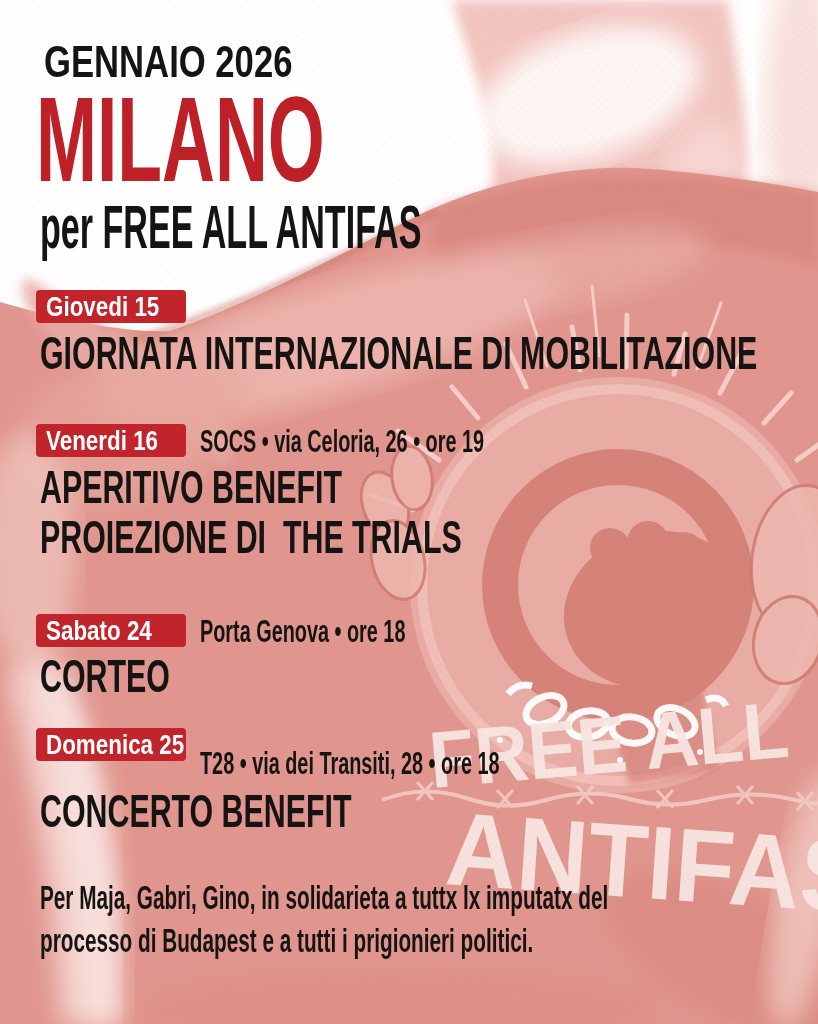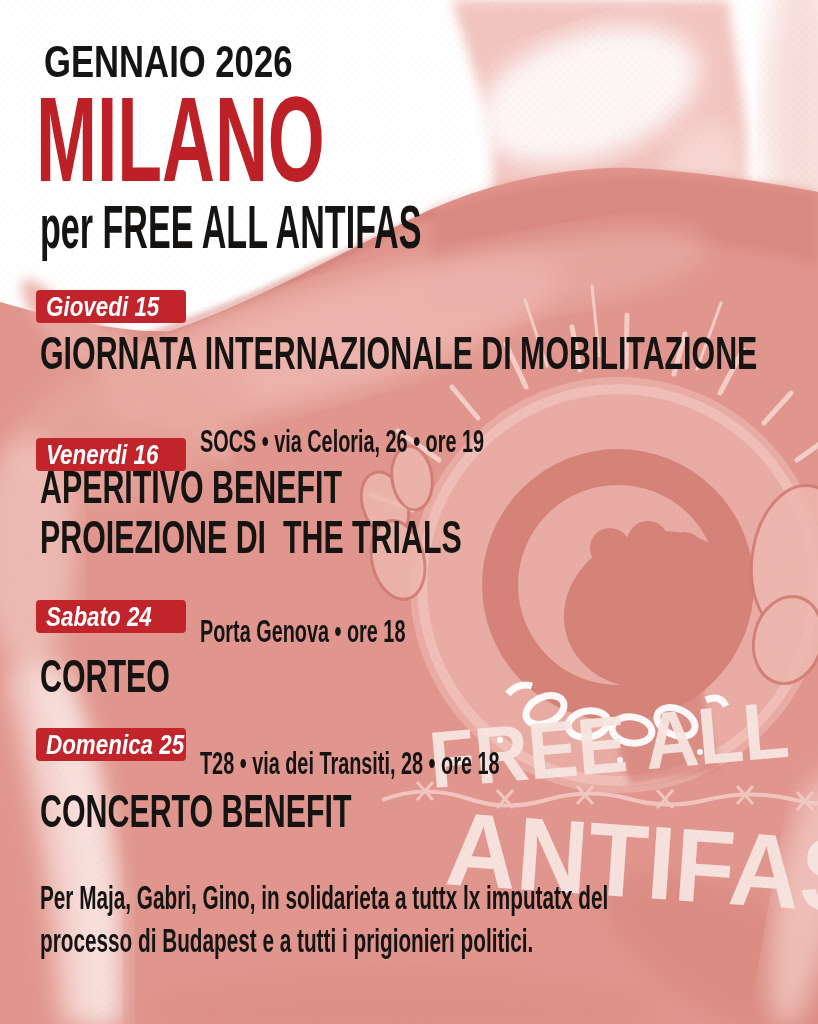--- a/index.html
+++ b/index.html
@@ -8,27 +8,27 @@
     background:#ffffff;
     font-family:"Liberation Sans",sans-serif;font-weight:700;
   }
   .bg{position:absolute;left:0;top:0;z-index:0;}
   .txt{position:absolute;z-index:2;transform-origin:0 0;line-height:1;color:#161412;white-space:pre-wrap;}
   #month   {left:44px;top:39px;font-size:45px;transform:scaleX(.77);}
   #city    {left:36px;top:79px;font-size:120px;color:#bd2026;transform:scaleX(.61);}
   #subtitle{left:40px;top:196px;font-size:62px;transform:scaleX(.55);}
   .badge{
     position:absolute;left:36px;width:150px;height:33px;z-index:2;
-    background:#c2242b;border-radius:4px;font-style:italic;
+    background:#c2242b;border-radius:4px;
   }
   .badge span{
     position:absolute;left:10px;top:3px;font-size:28px;color:#ffffff;
     transform:scaleX(.8);transform-origin:0 0;white-space:nowrap;line-height:1;
   }
-  .b1{top:290px}.b2{top:438px}.b3{top:600px}.b4{top:728px}
+  .b1{top:290px}.b2{top:424px}.b3{top:614px}.b4{top:728px}
   .venue{
     position:absolute;left:200px;z-index:2;font-size:32px;color:#161412;
     transform:scaleX(.62);transform-origin:0 0;white-space:nowrap;line-height:1;
   }
   .v2{top:425px}.v3{top:615px}.v4{top:747px}
   .title{
     position:absolute;left:40px;z-index:2;font-size:46px;color:#161412;
     transform:scaleX(.66);transform-origin:0 0;white-space:pre;line-height:1;
   }
   .t1{top:330px}.t2a{top:464px}.t2b{top:514px}.t3{top:653px}.t4{top:788px}

